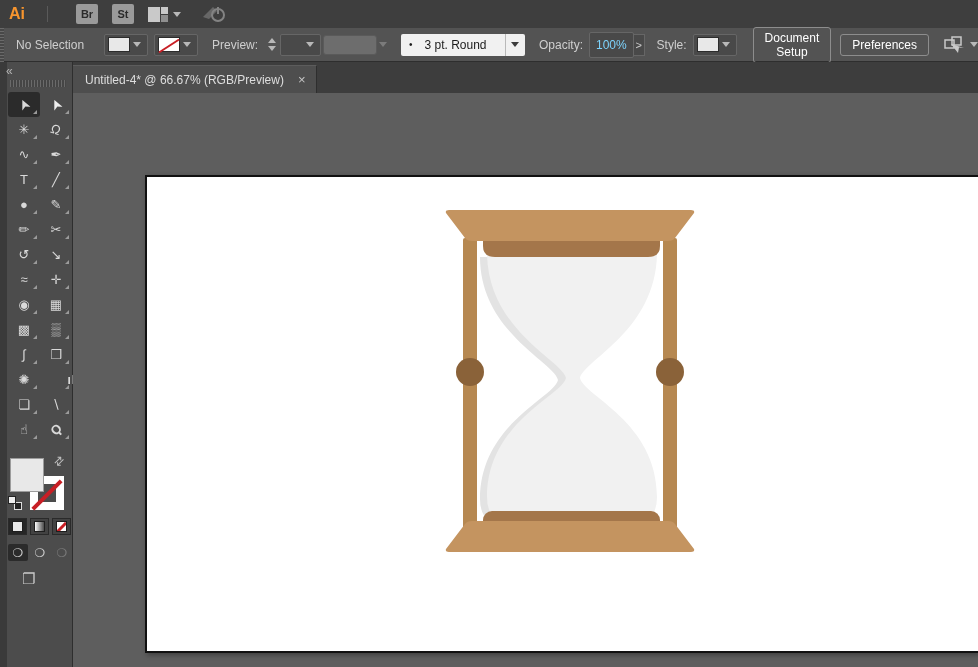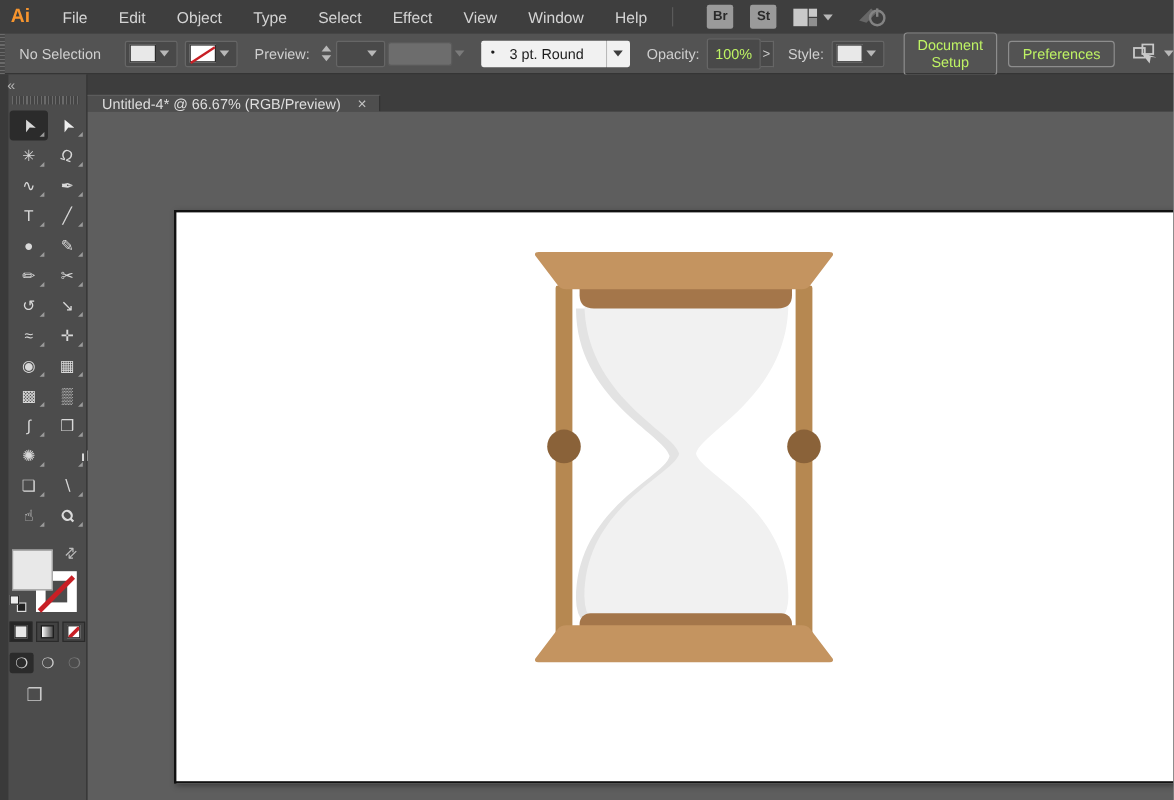--- a/index.html
+++ b/index.html
@@ -28,34 +28,34 @@
   .lbl { margin:14px 6px; white-space:nowrap; }
   .dd { display:flex; align-items:center; background:#494949; border:1px solid #666; border-radius:2px; height:22px; padding:0 3px; }
   .dd .swatch { width:22px; height:15px; border:1px solid #2c2c2c; }
   .dd .chev { margin:0 3px; }
   .none-swatch { position:relative; background:#fff; }
   .none-swatch::after { content:""; position:absolute; left:-2px; right:-2px; top:50%;
         border-top:2px solid #c81f25; transform:rotate(-33deg); }
   .stepper { display:flex; flex-direction:column; justify-content:center; gap:3px; margin-left:4px; }
   .tri-up { width:0; height:0; border-left:4px solid transparent; border-right:4px solid transparent; border-bottom:5px solid #b8b8b8; }
   .tri-dn { width:0; height:0; border-left:4px solid transparent; border-right:4px solid transparent; border-top:5px solid #b8b8b8; }
-  .field-dark { background:#494949; border:1px solid #666; border-radius:2px; height:22px; display:flex; align-items:center; padding:12px 6px; color:#bef264; }
+  .field-dark { background:#494949; border:1px solid #666; border-radius:2px; height:22px; display:flex; align-items:center; padding:12px 6px; color:#7dd3fc; }
   .brush-preview { width:92px; height:20px; background:#6d6d6d; border:1px solid #5a5a5a; border-radius:3px; margin:0 2px; }
   .brush-dd { display:flex; align-items:center; height:22px; margin-left:14px; }
   .brush-val { background:#f1f1f1; color:#1c1c1c; height:22px; display:flex; align-items:center; padding:0 10px 0 8px; border-radius:2px 0 0 2px; min-width:104px; }
   .brush-val .bullet { margin-right:12px; font-size:10px; }
   .brush-chev { background:#f1f1f1; border-left:1px solid #b9b9b9; height:22px; width:20px; display:flex; align-items:center; justify-content:center; border-radius:0 2px 2px 0; }
   .brush-chev .chev { border-top-color:#3c3c3c; }
   .arrow-btn { width:18px; height:22px; background:#494949; border:1px solid #666; border-left:none; display:flex; align-items:center; justify-content:center; color:#cfcfcf; font-size:11px; }
-  .ctl-btn { border:1px solid #8d8d8d; border-radius:3px; color:#bef264; padding:3px 11px; margin-left:9px; font-size:12px; background:transparent; font-family:inherit; }
+  .ctl-btn { border:1px solid #8d8d8d; border-radius:3px; color:#ffffff; padding:3px 11px; margin-left:9px; font-size:12px; background:transparent; font-family:inherit; }
   .align-icon { margin-left:14px; display:inline-flex; align-items:center; gap:5px; }
 
   
   .tabbar { position:absolute; left:73px; top:62px; width:905px; height:31px; background:#3d3d3d; display:flex; align-items:flex-end; }
-  .tab { background:#4e4e4e; height:14px; display:flex; align-items:center; padding:0 10px 0 12px; color:#dedede; font-size:12px;
+  .tab { background:#4e4e4e; height:28px; display:flex; align-items:center; padding:0 10px 0 12px; color:#dedede; font-size:12px;
          border-right:1px solid #2e2e2e; border-top:1px solid #5c5c5c; }
   .tab-close { margin-left:14px; color:#c4c4c4; font-size:13px; cursor:default; }
 
   
   .toolbar { position:absolute; left:0; top:62px; width:73px; height:605px; background:#4c4c4c; border-right:1px solid #2e2e2e; }
   .tb-strip { position:absolute; left:0; top:0; width:7px; height:605px; background:#3a3a3a; }
   .tb-collapse { position:absolute; left:6px; top:2px; color:#b5b5b5; font-size:12px; letter-spacing:-1px; }
   .tb-grip { position:absolute; left:10px; top:18px; width:56px; height:7px;
              background:repeating-linear-gradient(90deg,#6a6a6a 0 1px,#454545 1px 3px); }
   .tools-grid { position:absolute; left:8px; top:30px; width:64px; display:grid; grid-template-columns:32px 32px; }
@@ -101,31 +101,20 @@
               border:2px solid #111; border-right:none; box-shadow:2px 2px 5px rgba(0,0,0,.35); }
   .hourglass-svg { position:absolute; left:372px; top:117px; }
 </style>
 </head>
 <body>
 
 <div class="app">
 
   <div class="menubar">
     <span class="ai-logo">Ai</span>
-    <div class="menu-items" id="menu-items">
-        <span class="menu-item">File</span>
-        <span class="menu-item">Edit</span>
-        <span class="menu-item">Object</span>
-        <span class="menu-item">Type</span>
-        <span class="menu-item">Select</span>
-        <span class="menu-item">Effect</span>
-        <span class="menu-item">View</span>
-        <span class="menu-item">Window</span>
-        <span class="menu-item">Help</span>
-      </div>
     <div class="menu-divider"></div>
     <div class="sq-btn" style="margin-left:20px">Br</div>
     <div class="sq-btn">St</div>
     <span class="ws-icon">
       <svg width="20" height="15" viewBox="0 0 20 15">
         <rect x="0" y="0" width="12" height="15" fill="#c9c9c9"></rect>
         <rect x="13" y="0" width="7" height="7" fill="#c9c9c9"></rect>
         <rect x="13" y="8" width="7" height="7" fill="#8f8f8f"></rect>
       </svg>
     </span>

